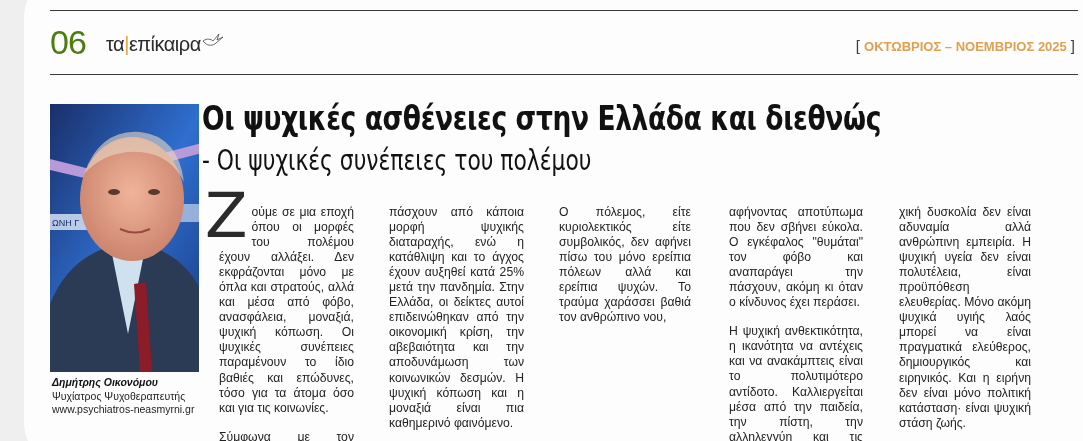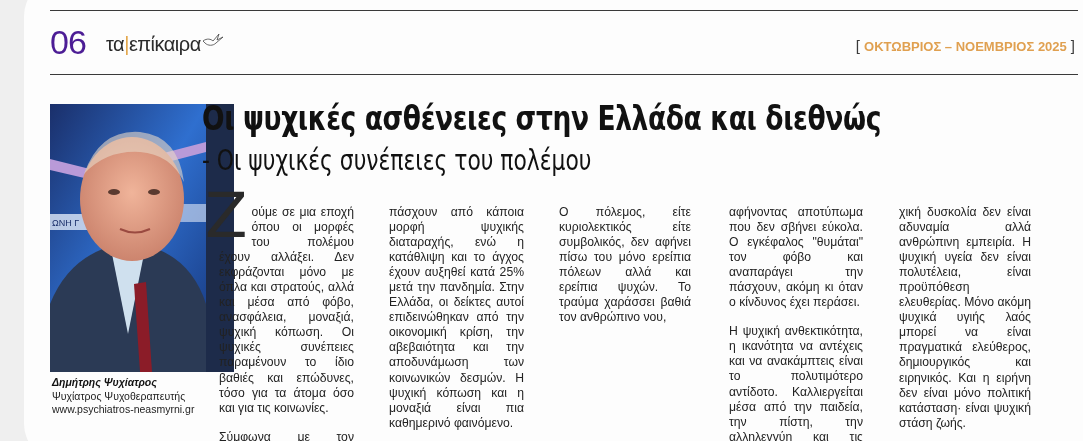--- a/index.html
+++ b/index.html
@@ -14,37 +14,37 @@
     position: absolute; left: 24px; top: -20px;
     width: 1080px; height: 480px;
     background: #fdfdfd;
     border-radius: 36px;
   }
   .rule { position: absolute; left: 50px; width: 1028px; height: 1px; background: #3a3a3a; }
   .rule.top { top: 10px; }
   .rule.bottom { top: 74px; }
   .pagenum {
     position: absolute; left: 50px; top: 22px;
-    font-size: 34px; color: #4c1d95; letter-spacing: -1px; line-height: 40px;
+    font-size: 34px; color: #4d7c0f; letter-spacing: -1px; line-height: 40px;
   }
   .logo {
     position: absolute; left: 106px; top: 28px;
     font-size: 20px; color: #2a2a2a; line-height: 32px; letter-spacing: -0.5px;
   }
   .logo .accent { color: #e3a64a; }
   .logo svg { vertical-align: top; margin-left: 1px; margin-top: 4px; }
   .dateline {
     position: absolute; right: 4px; top: 38px;
     font-size: 13px; font-weight: bold; line-height: 16px; margin-left: 28px;
   }
   .dateline .br { color: #3a3a3a; font-weight: normal; font-size: 15px; padding: 0 4px; }
   .dateline .txt { color: #e0a050; }
   .photo {
     position: absolute; left: 50px; top: 104px;
-    width: 184px; height: 268px; overflow: hidden;
+    width: 149px; height: 268px; overflow: hidden;
     background: #1d2b4a;
   }
   .caption { position: absolute; left: 52px; top: 376px; font-size: 10.5px; line-height: 13.5px; }
   .caption .name { font-weight: bold; font-style: italic; color: #111; }
   .caption .role, .caption .site { color: #222; }
   .title {
     position: absolute; left: 202px; top: 98px;
     font-family: "DejaVu Sans", sans-serif;
     font-size: 34px; line-height: 40px; font-weight: bold;
     transform: scaleX(0.78); transform-origin: left top;
@@ -116,21 +116,21 @@
     <path d="M84 180 L96 178 L102 268 L90 268 Z" fill="#8b1c28"></path>
     <ellipse cx="82" cy="95" rx="52" ry="62" fill="url(#face)"></ellipse>
     <path d="M34 70 Q50 25 90 28 Q128 32 134 78 Q120 50 90 48 Q56 46 34 70 Z" fill="#e8d8c8" opacity="0.6"></path>
     <ellipse cx="64" cy="88" rx="6" ry="3" fill="#5a3a30"></ellipse>
     <ellipse cx="104" cy="88" rx="6" ry="3" fill="#5a3a30"></ellipse>
     <path d="M70 125 Q85 132 100 125" stroke="#9a4a40" stroke-width="2" fill="none"></path>
   </svg>
 </div>
 
 <div class="caption">
-  <div class="name">Δημήτρης Ψυχίατρος</div>
+  <div class="name">Δημήτρης Οικονόμου</div>
   <div class="role">Ψυχίατρος Ψυχοθεραπευτής</div>
   <div class="site">www.psychiatros-neasmyrni.gr</div>
 </div>
 
 <div class="title">Οι ψυχικές ασθένειες στην Ελλάδα και διεθνώς</div>
 <div class="subtitle">- Οι ψυχικές συνέπειες του πολέμου</div>
 
 <div class="col col1">
   <span class="dropcap">Ζ</span>
   <p>ούμε σε μια εποχή όπου οι μορφές του πολέμου έχουν αλλάξει. Δεν εκφράζονται μόνο με όπλα και στρατούς, αλλά και μέσα από φόβο, ανασφάλεια, μοναξιά, ψυχική κόπωση. Οι ψυχικές συνέπειες παραμένουν το ίδιο βαθιές και επώδυνες, τόσο για τα άτομα όσο και για τις κοινωνίες.</p>

